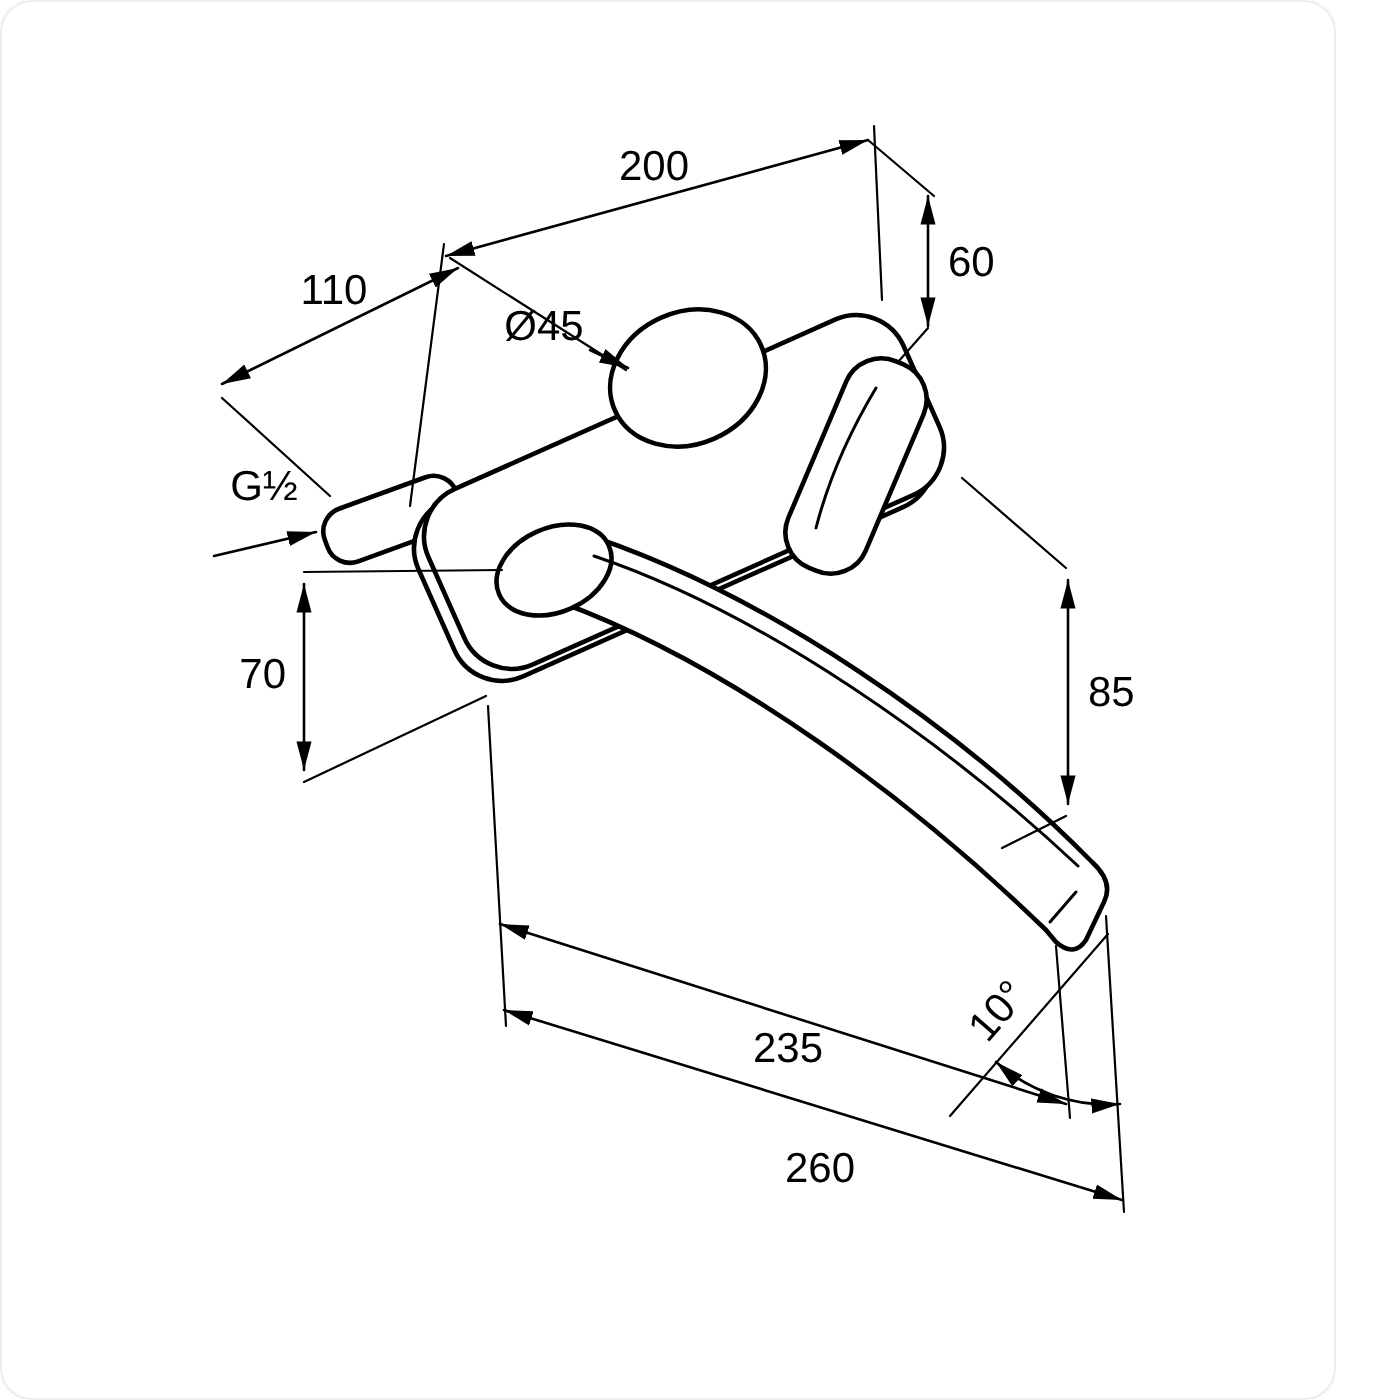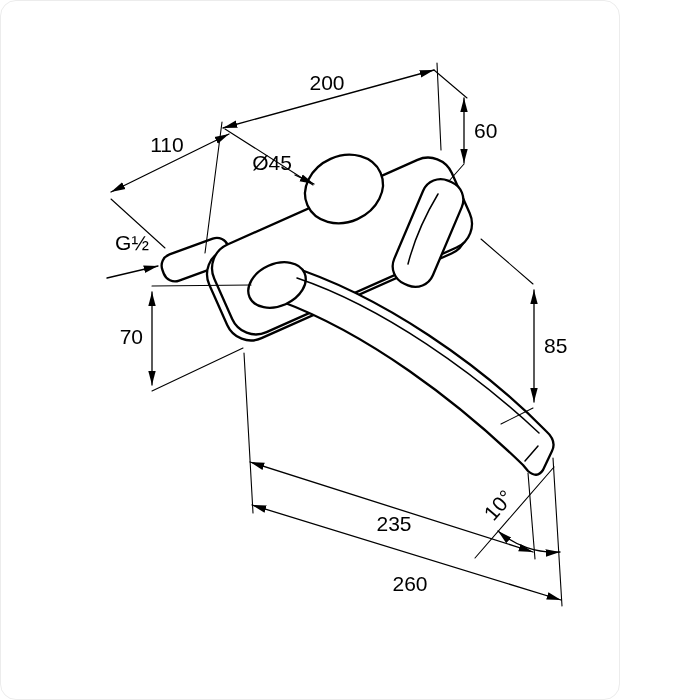--- a/index.html
+++ b/index.html
@@ -3,21 +3,21 @@
 <meta charset="utf-8">
 <style>
   html, body {
     margin: 0;
     padding: 0;
     background: #ffffff;
     font-family: "Liberation Sans", sans-serif;
   }
   .frame {
     position: relative;
-    width: 620px;
+    width: 668px;
     height: 700px;
     box-sizing: border-box;
     background: #ffffff;
     border: 1px solid #ececec;
     border-radius: 16px;
     overflow: hidden;
   }
   svg { display: block; width: 700px; height: 700px; }
 
   

